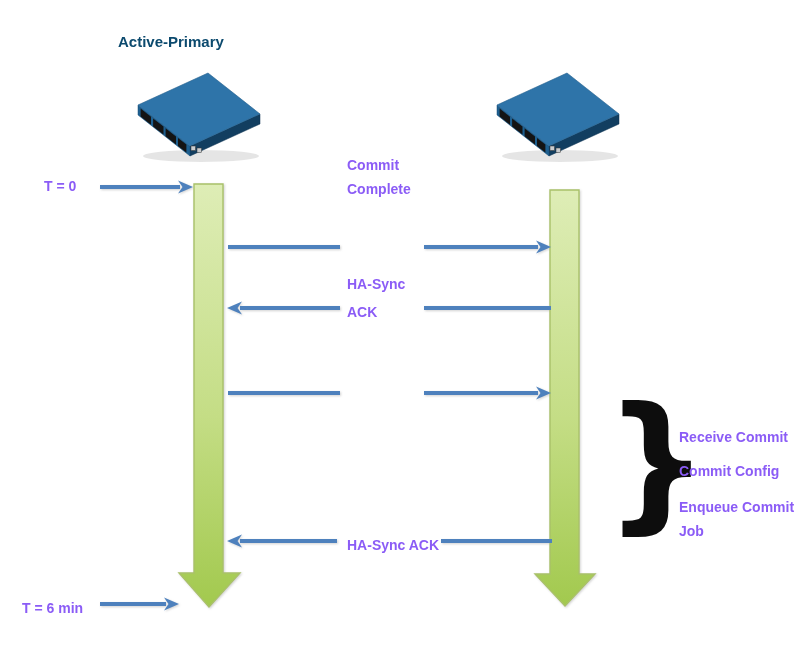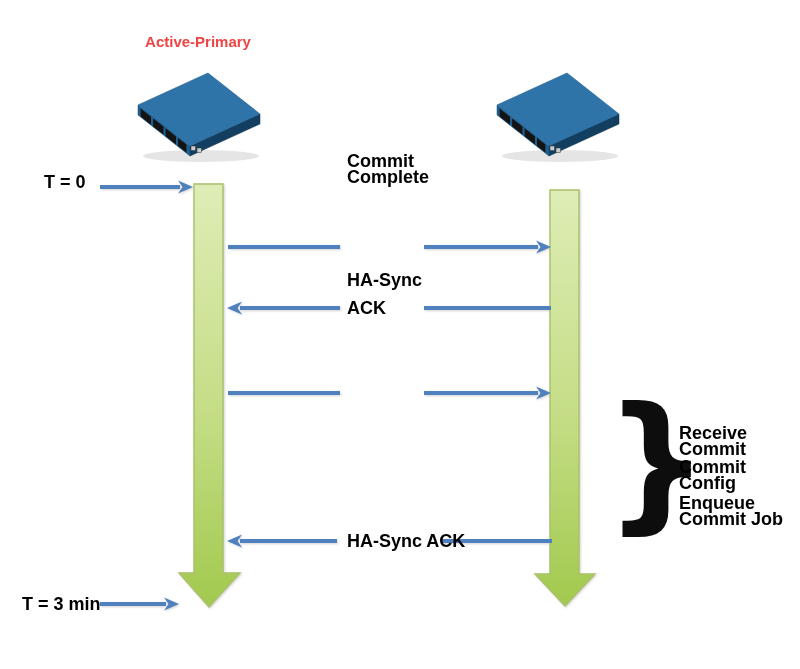--- a/index.html
+++ b/index.html
@@ -8,32 +8,31 @@
     position: relative;
     width: 800px;
     height: 669px;
     background: #ffffff;
     font-family: "Liberation Sans", sans-serif;
     color: #1a1a1a;
     overflow: hidden;
   }
   .lbl {
     position: absolute;
-    font-size: 18px;
+    font-size: 14px;
     font-weight: 600;
-    line-height: 16px;
-    color: #000000;
+    line-height: 24px;
+    color: #8b5cf6;
     white-space: normal;
   }
   .hdr {
     position: absolute;
     font-size: 15px;
     font-weight: 700;
-    text-align: center;
-    color: #ef4444;
+    color: #0c4a6e;
   }
   .overlay {
     position: absolute;
     left: 0; top: 0;
     width: 800px; height: 669px;
   }
   .shadowed { filter: drop-shadow(1px 1.5px 1px rgba(90,90,90,0.28)); }
   .device {
     position: absolute;
     width: 132px; height: 96px;
@@ -122,21 +121,21 @@
       <line x1="441" y1="541" x2="552" y2="541" stroke-width="4"></line>
     </g>
 
     <g stroke="#4E81BD" fill="#4E81BD">
       <line x1="100" y1="604" x2="166" y2="604" stroke-width="4"></line>
       <polygon points="179,604 164,597.5 168.5,604 164,610.5" stroke="none"></polygon>
     </g>
   </svg>
 
   <div class="lbl" style="left:44px; top:174px;">T = 0</div>
-  <div class="lbl" style="left:22px; top:596px;">T = 3 min</div>
+  <div class="lbl" style="left:22px; top:596px;">T = 6 min</div>
 
   <div class="lbl" style="left:347px; top:153px; width:80px;">Commit Complete</div>
   <div class="lbl" style="left:347px; top:239px; width:110px;margin-top:33px;">HA-Sync</div>
   <div class="lbl" style="left:347px; top:300px; width:80px;">ACK</div>
   <div class="lbl" style="left:347px; top:533px; width:120px;">HA-Sync ACK</div>
 
   <div class="brace">}</div>
   <div class="lbl" style="left:679px; top:425px; width:118px;">Receive Commit</div>
   <div class="lbl" style="left:679px; top:459px; width:118px;">Commit Config</div>
   <div class="lbl" style="left:679px; top:495px; width:126px;">Enqueue Commit Job</div>

